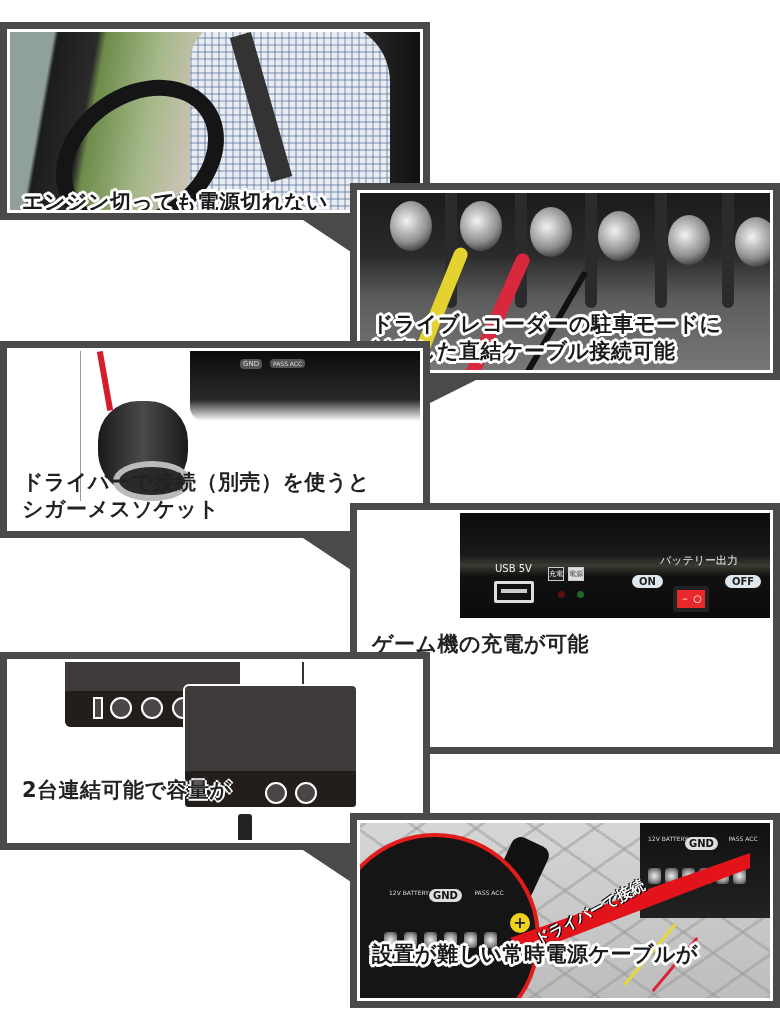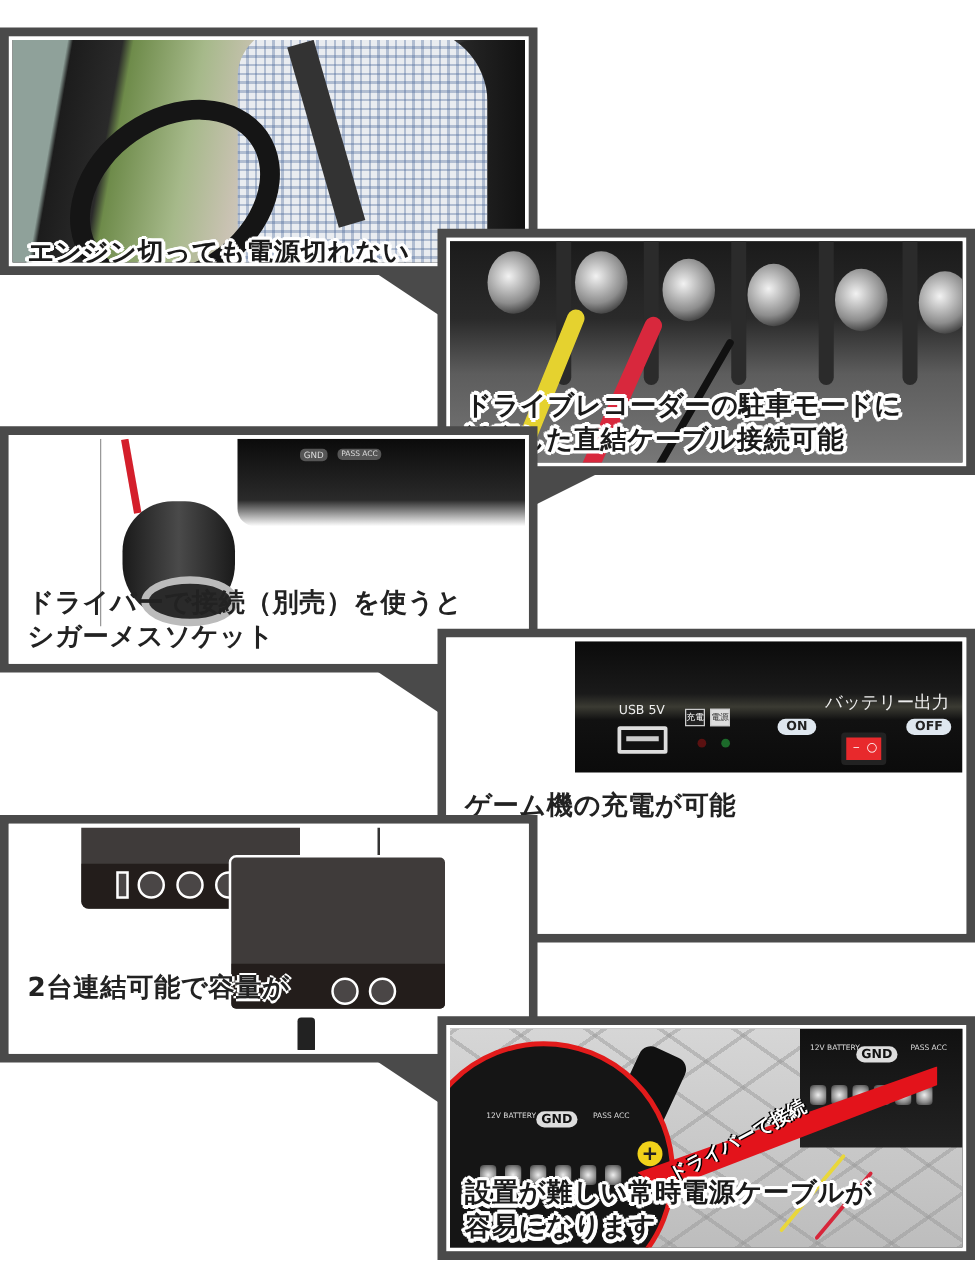--- a/index.html
+++ b/index.html
@@ -38,21 +38,21 @@
   .p3-tlabel{position:absolute;top:8px;font-size:7px;color:#ddd;background:#555;padding:1px 3px;border-radius:4px}
 
   
   .p4-dev{position:absolute;left:100px;top:0;right:0;height:105px;background:linear-gradient(180deg,#0b0b0b 0%,#1a1a1a 40%,#3b3b33 50%,#111 60%,#0b0b0b 100%)}
   .p4-usb-label{position:absolute;left:35px;top:50px;font-size:10px;color:#eee}
   .p4-chip{position:absolute;top:54px;font-size:7px;padding:1px 0;border:1px solid #ccc}
   .p4-port{position:absolute;left:34px;top:68px;width:40px;height:22px;border:3px solid #ddd;border-radius:2px;background:#111}
   .p4-port::after{content:"";position:absolute;left:4px;top:5px;width:26px;height:4px;background:#ccc}
   .led{position:absolute;top:78px;width:7px;height:7px;border-radius:50%}
   .p4-pill{position:absolute;top:62px;font-size:10px;color:#222;background:#dfe7ef;border-radius:10px;padding:1px 7px;font-weight:bold}
-  .p4-batt{position:absolute;left:200px;top:40px;font-size:14px;color:#eee}
+  .p4-batt{position:absolute;left:200px;top:40px;font-size:11px;color:#eee}
   .p4-switch{position:absolute;left:213px;top:73px;width:36px;height:26px;background:#e8292c;border:4px solid #222;border-radius:3px;font-size:10px;color:#fff;text-align:center;line-height:18px}
 
   
   .bat{position:absolute;background:#3f3b3a;border-radius:6px;overflow:hidden}
   .bat .base{position:absolute;left:0;right:0;bottom:0;height:36px;background:#231d1b}
   .circ{position:absolute;width:22px;height:22px;border-radius:50%;border:2px solid #fff;background:#4a4646}
   .rect{position:absolute;width:10px;height:22px;border:2px solid #fff;background:#4a4646}
   .p5-antenna{position:absolute;left:292px;top:0;width:2px;height:30px;background:#333}
   .p5-plug{position:absolute;left:228px;top:152px;width:14px;height:28px;background:#222;border-radius:3px}
 
@@ -138,21 +138,21 @@
 <div class="panel p" style="left:350px;top:503px;width:430px;height:251px;">
   <div class="inner">
     <div class="p4-dev">
       <span class="p4-usb-label">USB 5V</span>
       <span class="p4-chip" style="left:88px;color:#fff;background:#222">充電</span>
       <span class="p4-chip" style="left:108px;color:#333;background:#ddd">電源</span>
       <div class="p4-port"></div>
       <div class="led" style="left:98px;background:#5a1111"></div>
       <div class="led" style="left:117px;background:#1c6a2a"></div>
       <span class="p4-batt">バッテリー出力</span>
-      <span class="p4-pill" style="left:162px">ON</span>
+      <span class="p4-pill" style="left:172px">ON</span>
       <span class="p4-pill" style="left:265px">OFF</span>
       <div class="p4-switch">－ ○</div>
     </div>
     <div class="caption" style="top:118px;">
       <div>ゲーム機の充電が可能</div>
     </div>
   </div>
 </div>
 
 <div class="panel p" style="left:0;top:652px;width:430px;height:198px;">
@@ -203,16 +203,15 @@
       <div class="screw" style="left:90px;top:95px"></div>
         <div class="screw" style="left:110px;top:95px"></div>
       <div class="screw" style="left:130px;top:95px"></div>
         <div class="screw" style="left:150px;top:95px"></div>
     </div>
     <div class="p6-callout"></div>
     <div class="p6-plus">+</div>
     <div class="p6-callout-text" style="left:172px;top:110px;">ドライバーで接続</div>
     <div class="caption outlined" style="top:118px;">
       <div>設置が難しい常時電源ケーブルが</div>
-      <div>容易になります</div>
     </div>
   </div>
 </div>
 
 </body></html>

